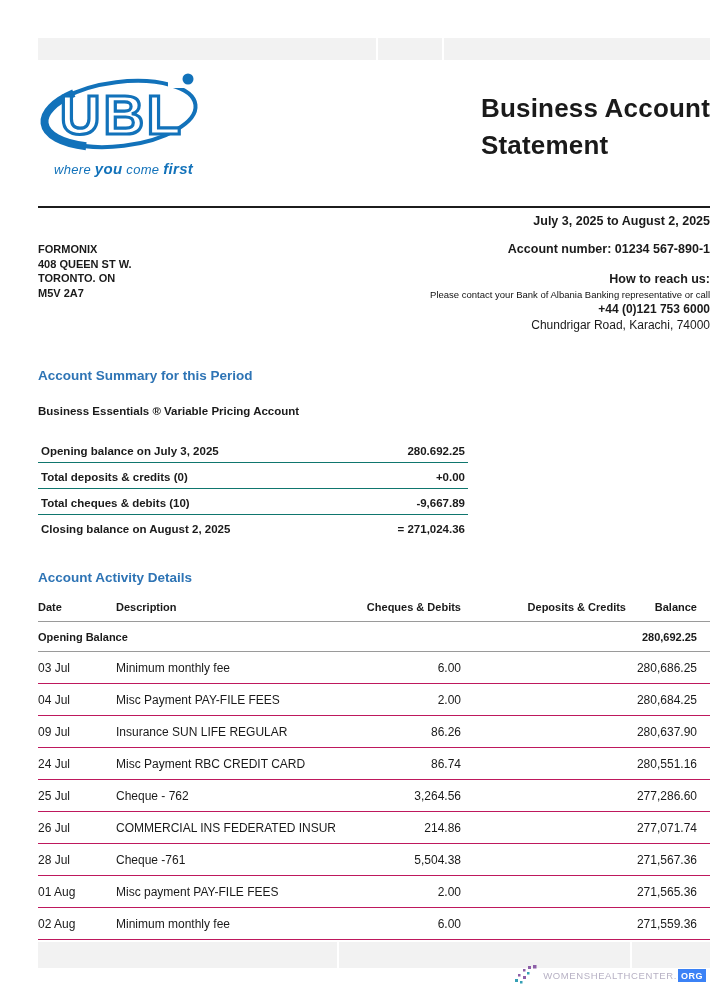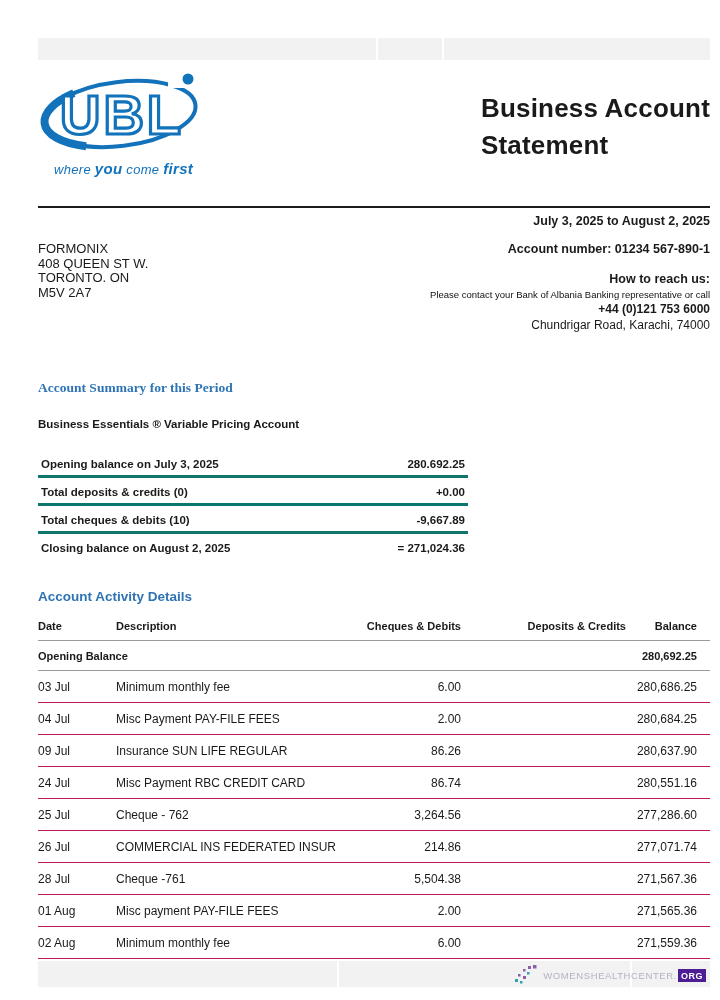--- a/index.html
+++ b/index.html
@@ -23,34 +23,34 @@
   .header { display: flex; justify-content: space-between; margin-top: 10px; height: 128px; }
   .logo-wrap { width: 230px; }
   .tagline { color: #1272BA; font-style: italic; font-size: 13px; margin-top: 2px; margin-left: 16px; letter-spacing: .3px; }
   .tagline b { font-size: 15px; }
   .doc-title { font-size: 26px; font-weight: bold; line-height: 37px; padding-top: 20px; letter-spacing: .2px; }
 
   .rule { border-top: 2px solid #1c1c1c; margin-top: 8px; }
   .period { text-align: right; font-weight: bold; font-size: 12.5px; margin-top: 6px; }
 
   .info-row { display: flex; justify-content: space-between; margin-top: 14px; }
-  .recipient { font-weight: normal; font-size: 13px; line-height: 14.5px; }
+  .recipient { font-weight: bold; font-size: 11px; line-height: 14.5px; }
   .contact { text-align: right; }
   .acct-num { font-weight: bold; font-size: 12.5px; }
   .reach-heading { font-weight: bold; font-size: 12.5px; margin-top: 16px; }
   .reach-small { font-size: 9.5px; margin-top: 3px; color: #111; }
   .reach-phone { font-weight: bold; font-size: 12px; margin-top: 2px; }
   .reach-addr { font-size: 12px; margin-top: 2px; }
 
   .section-heading { color: #2E74B5; font-weight: bold; font-size: 13.5px; }
-  .summary-heading { margin-top: 48px; font-family: Liberation Serif, serif; }
+  .summary-heading { margin-top: 36px; }
   .product-name { font-weight: bold; font-size: 11.5px; margin-top: 22px; }
 
   .summary-table { width: 430px; margin-top: 20px; font-size: 11.5px; font-weight: bold; }
-  .summary-row { display: flex; justify-content: space-between; padding: 8px 3px 5px 3px; border-bottom: 3px solid #0f766e; }
+  .summary-row { display: flex; justify-content: space-between; padding: 8px 3px 5px 3px; border-bottom: 1px solid #0f766e; }
   .summary-row:last-child { border-bottom: none; gap: 28px; }
 
   .activity-heading { margin-top: 30px; }
 
   table.activity { width: 672px; border-collapse: collapse; table-layout: fixed; margin-top: 12px; }
   table.activity col.c-date { width: 78px; }
   table.activity col.c-desc { width: 225px; }
   table.activity col.c-debit { width: 120px; }
   table.activity col.c-credit { width: 165px; }
   table.activity col.c-bal { width: 84px; }
@@ -60,21 +60,21 @@
   table.activity td { font-size: 12px; padding: 9px 0 8px 0; border-bottom: 1px solid #be185d; }
   table.activity tr.opening td { font-weight: bold; font-size: 11px; border-bottom: 1px solid #9a9a9a; margin-left: 32px; }
 
   .bottom-bar { margin-top: 2px; }
   .bottom-bar .cell { height: 26px; }
   .bottom-bar .c1 { width: 299px; } .bottom-bar .c2 { width: 291px; } .bottom-bar .c3 { flex: 1; }
 
   
   .watermark { position: absolute; right: 14px; bottom: 14px; display: flex; align-items: center; }
   .wm-text { color: #b7b1c4; font-size: 9.5px; letter-spacing: .6px; margin-left: 3px; }
-  .wm-org { background: #4c1d95; color: #fff; font-weight: bold; font-size: 9px; padding: 2px 3px 1px 3px; margin-left: 1px; letter-spacing: .5px; }
+  .wm-org { background: #3b82f6; color: #fff; font-weight: bold; font-size: 9px; padding: 2px 3px 1px 3px; margin-left: 1px; letter-spacing: .5px; }
 </style>
 </head>
 <body>
 
 <div class="page">
 
   <div class="shade-bar top-bar">
     <div class="cell c1"></div>
     <div class="cell c2"></div>
     <div class="cell c3"></div>

